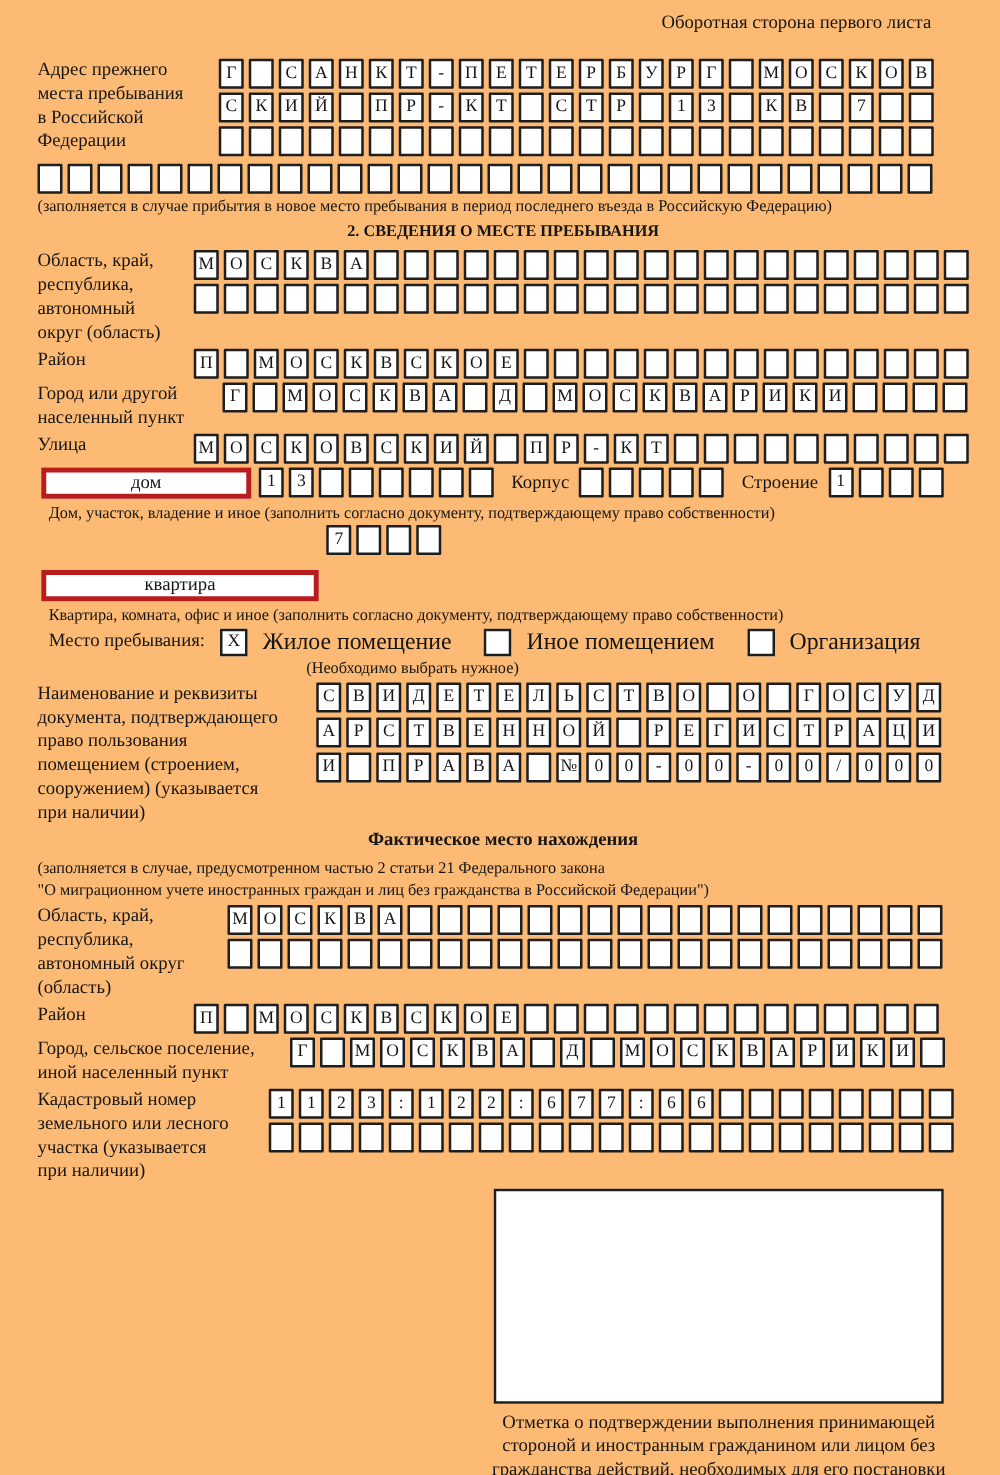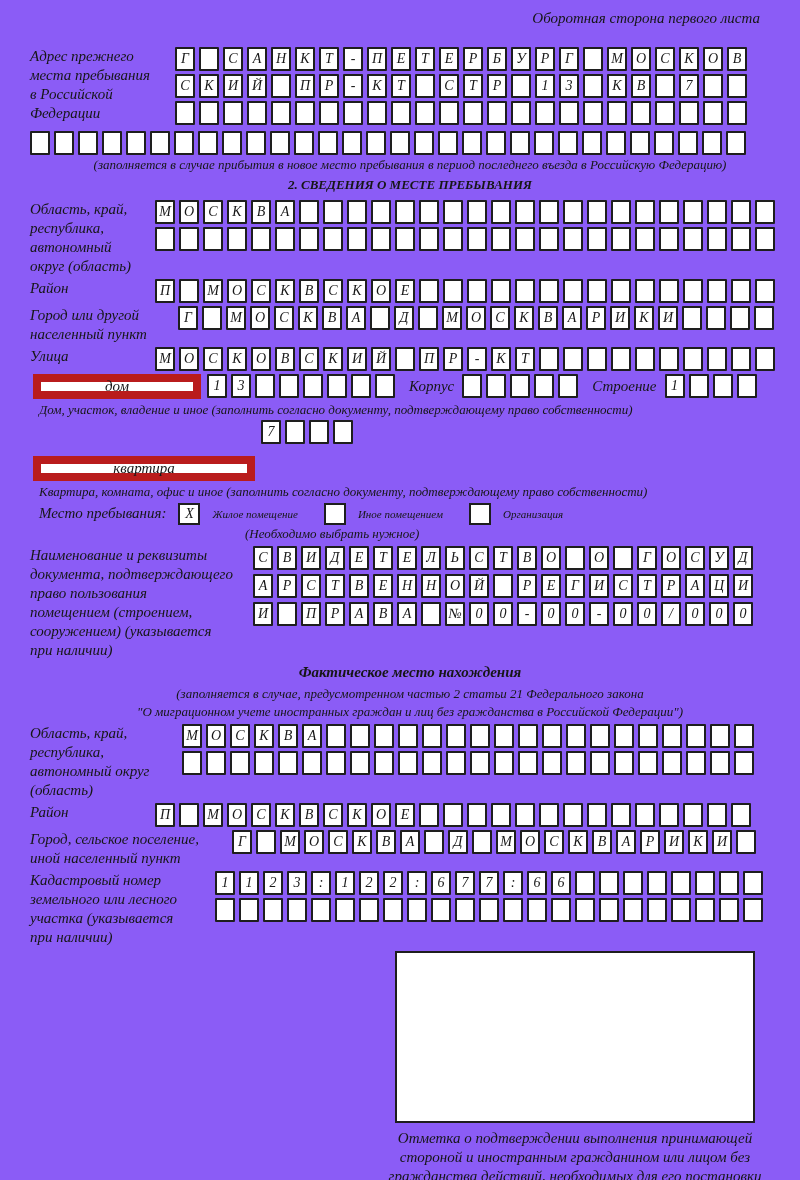--- a/index.html
+++ b/index.html
@@ -1,25 +1,24 @@
 <!DOCTYPE html>
 <html><head>
 <meta charset="utf-8">
 <style>
   html,body{margin:0;padding:0;background:#fff;}
   .page{
     position:relative;
     width:800px;height:1180px;
     box-sizing:border-box;
-    padding:10px 10px 0 30px;
-    background:#8b5cf6;
+    padding:10px 25px 0 30px;
+    background:#fdba74;
     color:#161616;
     font-family:"Liberation Serif","DejaVu Serif",serif;
     overflow:hidden;
-    font-style:italic;
   }
   .corner{
     text-align:right;
     font-size:15px;
     padding-right:30px;
     margin-bottom:18px;
     height:19px;
   }
   .row{display:flex;align-items:flex-start;margin-bottom:3px;}
   .lbl{flex:none;font-size:15px;line-height:19px;}
@@ -30,49 +29,49 @@
   .cell{
     flex:none;box-sizing:border-box;
     width:20px;height:24px;
     border:2px solid #1e1e1e;border-radius:1px;
     display:flex;align-items:center;justify-content:center;
     font-size:14px;line-height:1;background:#fff;
   }
   .fullrow{margin-top:2px;margin-bottom:2px;}
   .note{font-size:13px;line-height:16px;margin:0 0 2px 0;}
   .noteL{margin-left:9px;}
-  .center{text-align:center;}
+  .center{text-align:left;}
   .h2{
     font-weight:bold;font-size:13px;line-height:19px;
     text-align:center;margin:2px 0 6px 0;
   }
   .h3{
     font-weight:bold;font-size:15px;line-height:19px;
     text-align:center;margin:2px 0 4px 0;
   }
   .houserow{display:flex;align-items:flex-start;margin:0 0 3px 3px;}
   .widebox{
     flex:none;box-sizing:border-box;height:25px;
-    border:8px solid #b91c1c;
+    border:4px solid #b91c1c;
     display:flex;align-items:center;justify-content:center;
     font-size:15px;background:#fff;
   }
   .wb168{width:168px;margin-right:6px;}
   .wb198{width:222px;margin-right:6px;margin-top:36px;}
   .inlbl{font-size:15px;line-height:25px;margin:0 8px 0 14px;flex:none;}
   .stayrow{display:flex;align-items:center;margin:2px 0 1px 9px;height:23px;}
   .staylbl{font-size:15px;flex:none;}
   .ck{
     flex:none;box-sizing:border-box;width:22px;height:22px;
     border:2px solid #1e1e1e;background:#fff;
     display:flex;align-items:center;justify-content:center;
     font-size:14px;margin:0 12px;
   }
   .ck.far{margin-left:26px;}
-  .stayopt{font-size:11px;flex:none;}
+  .stayopt{font-size:19px;flex:none;}
   .staynote{margin:0 0 4px 215px;}
   .docblock{margin-top:2px;}
   .docblock .cellrow{margin-bottom:4px;}
   .factnotes{margin-bottom:4px;}
   .stampwrap{margin-top:4px;}
   .stampbox{
     box-sizing:border-box;
     margin-left:365px;
     width:360px;height:172px;
     border:2px solid #1e1e1e;background:#fff;

